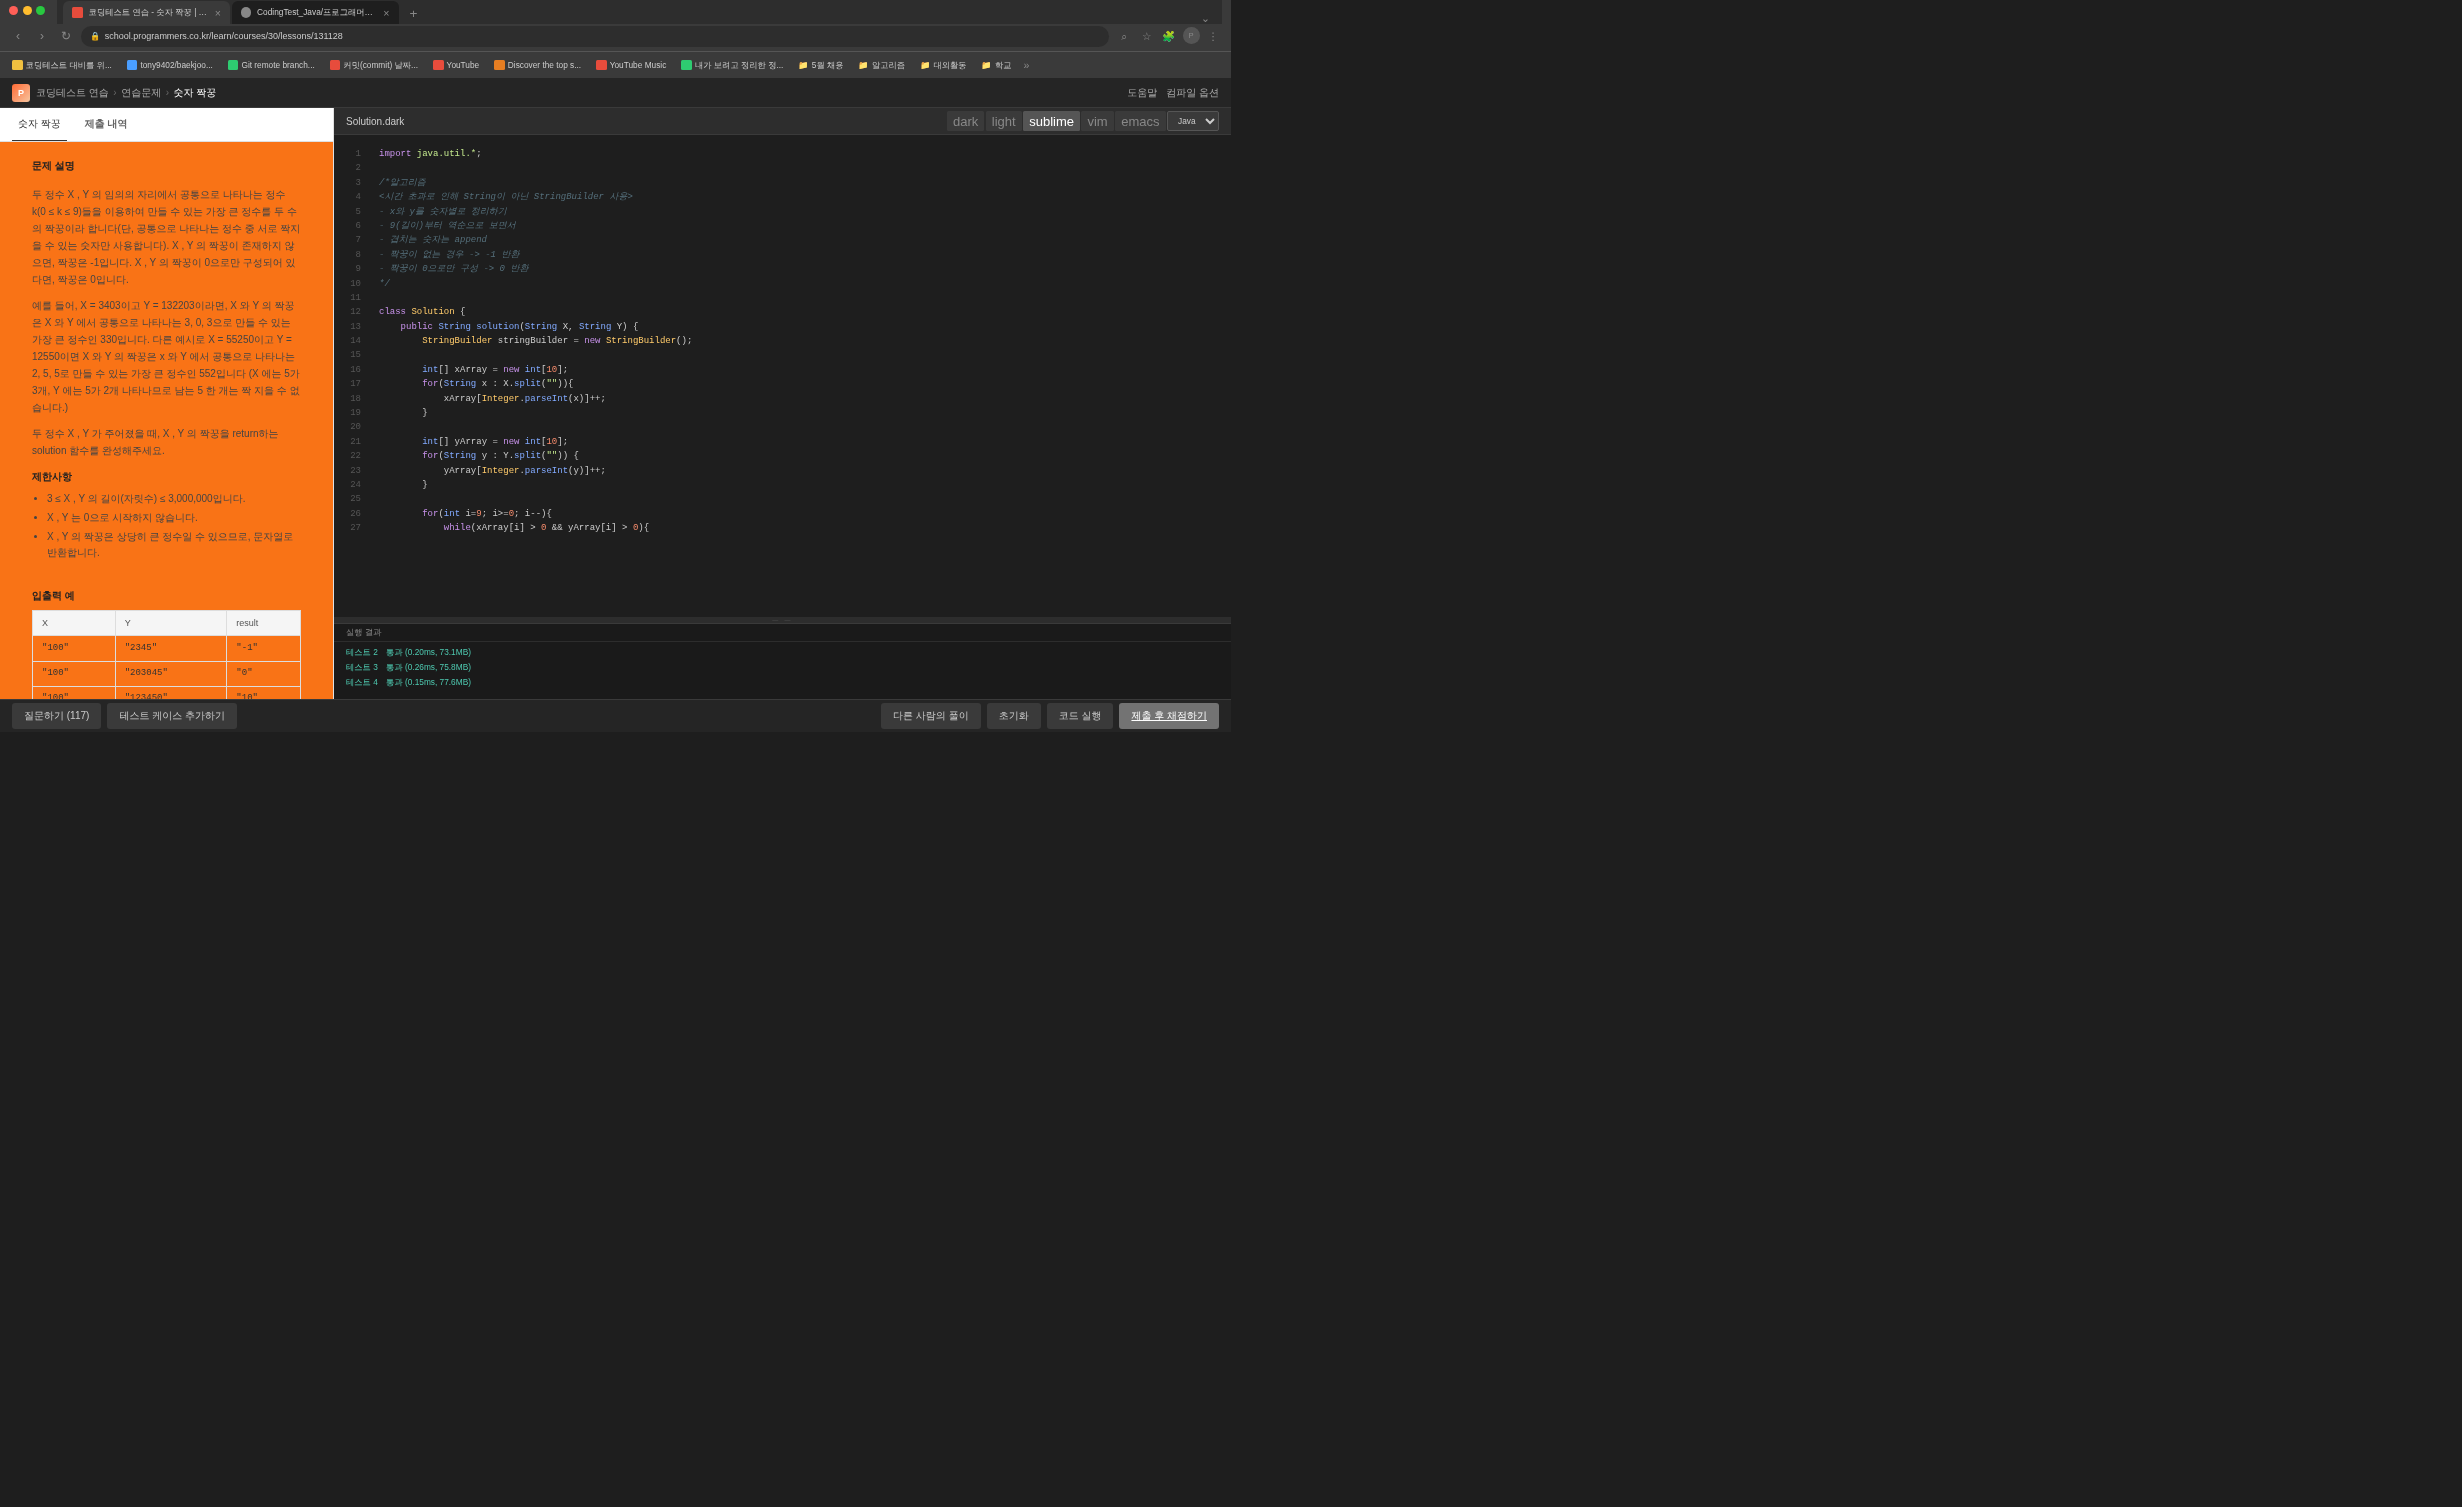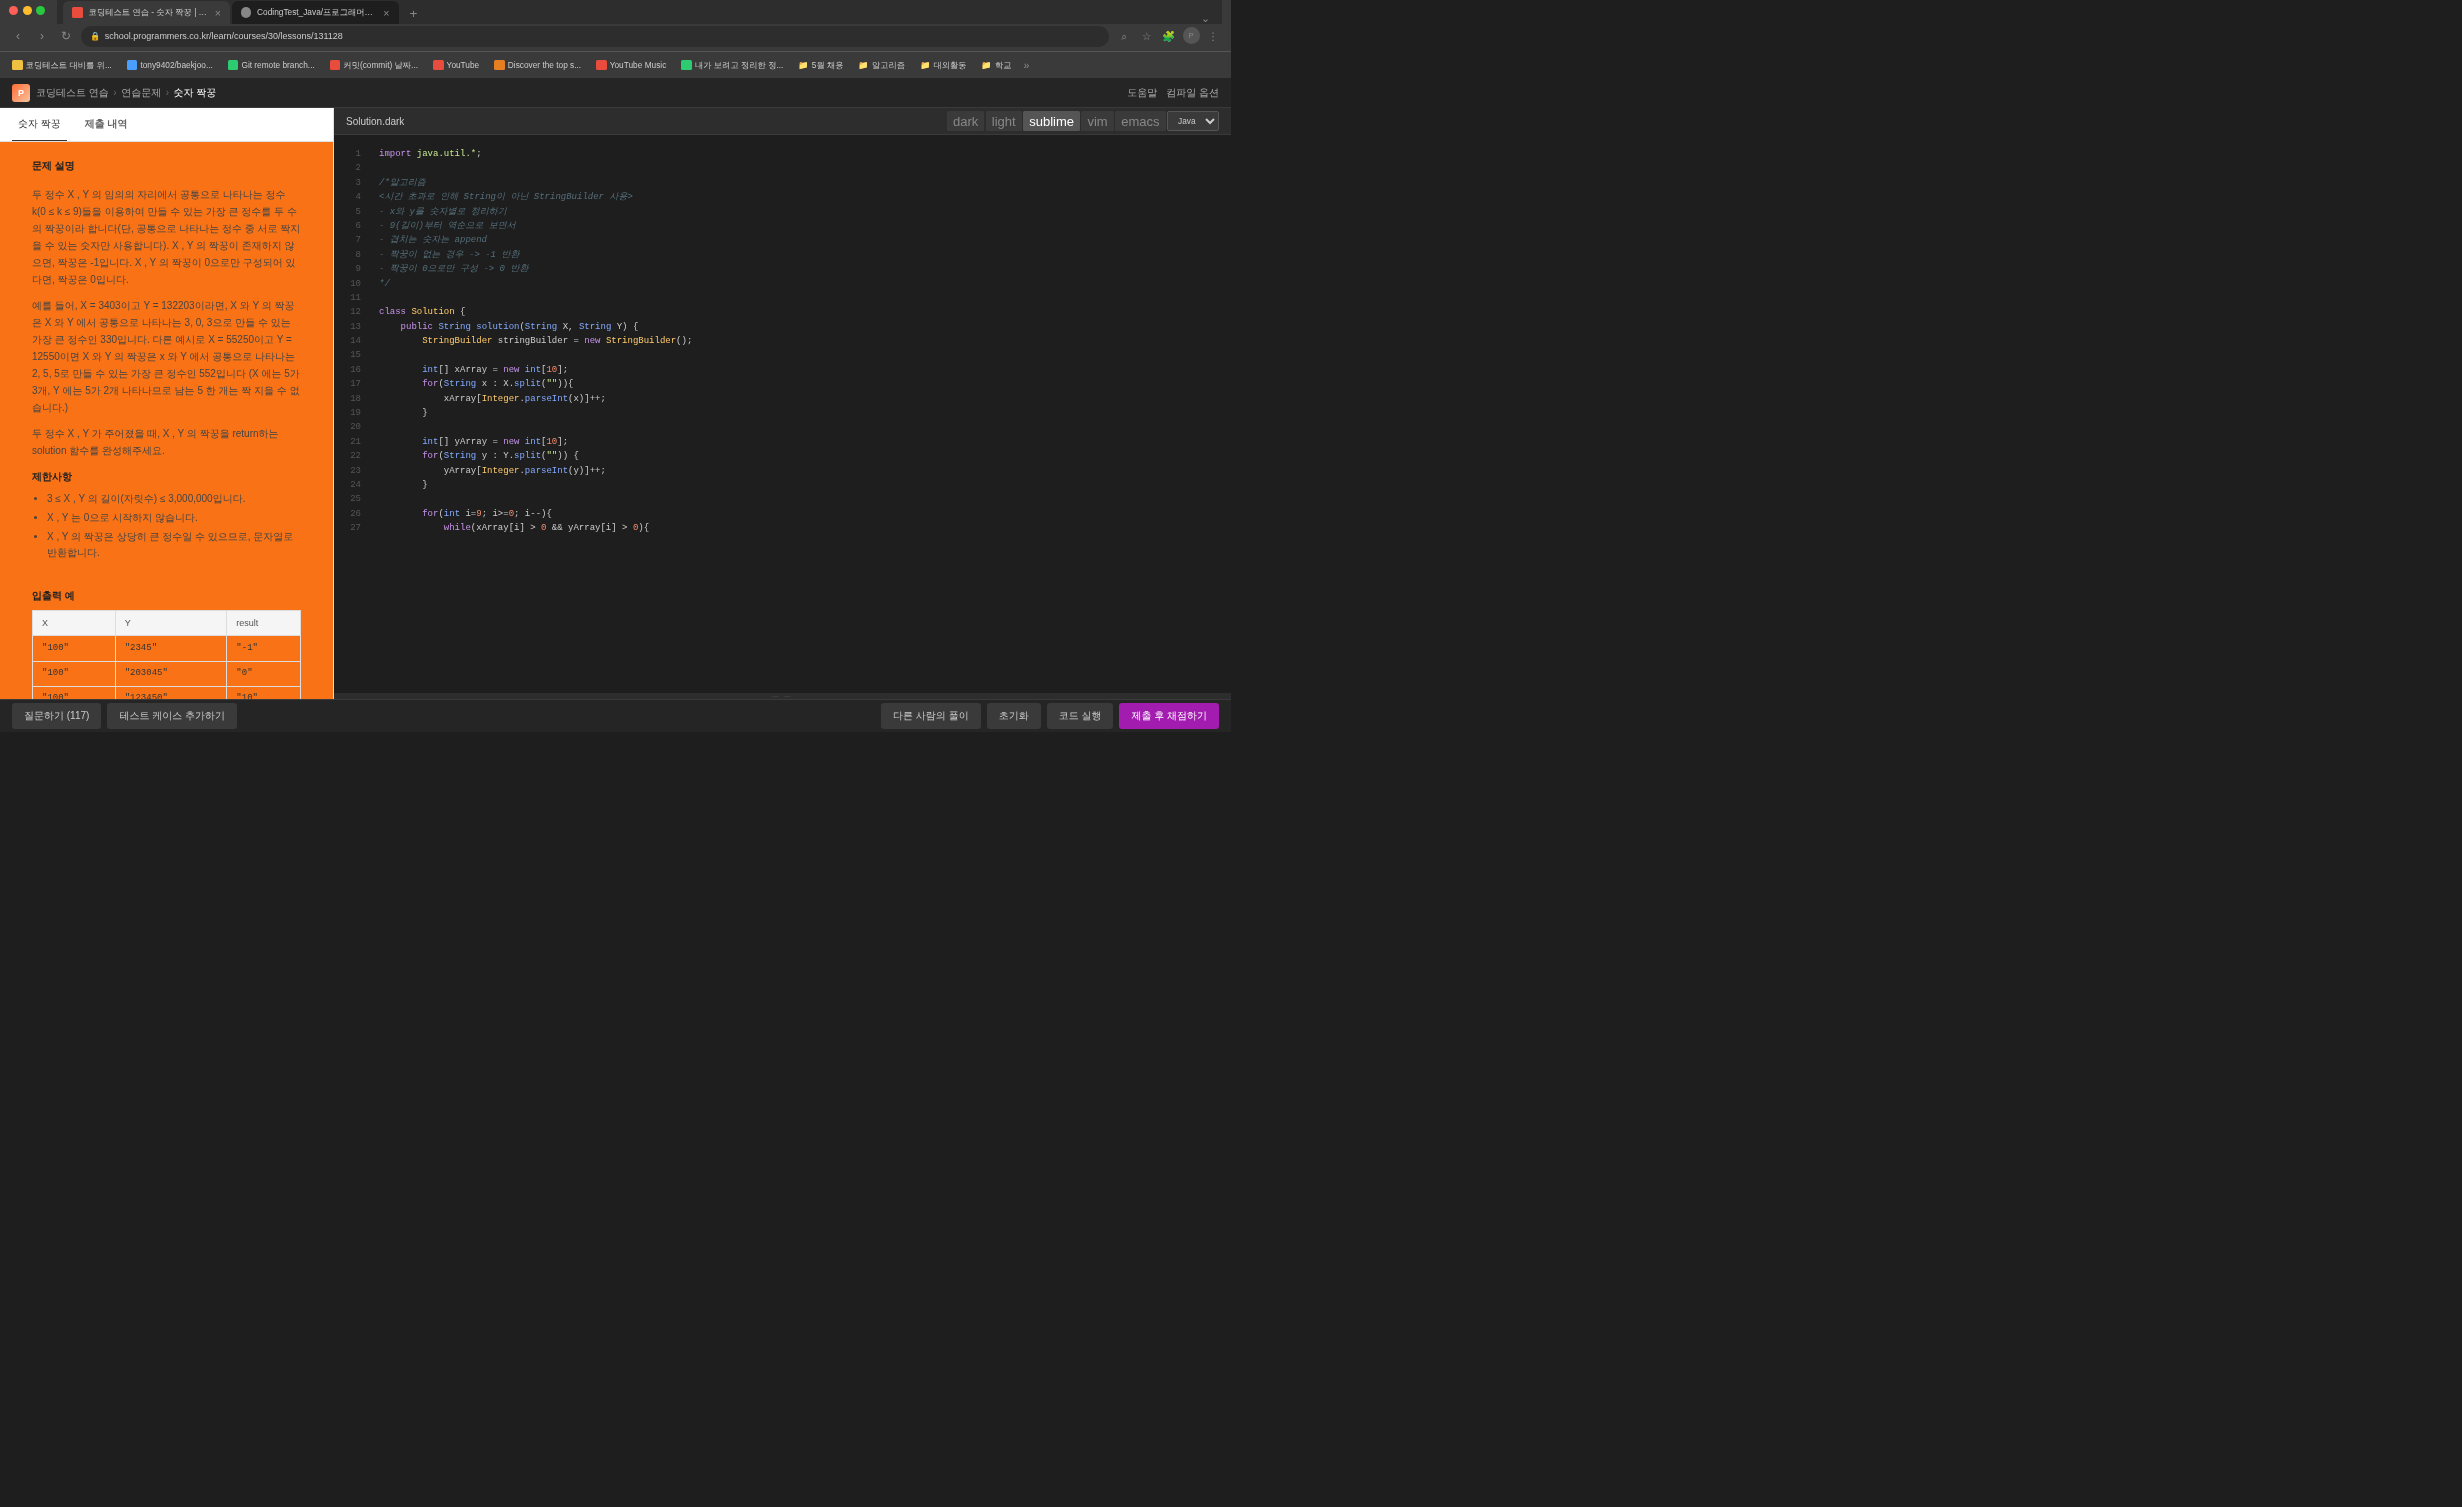--- a/index.html
+++ b/index.html
@@ -110,21 +110,21 @@
     
     .bottom-bar { height: 33px; background: #252525; border-top: 0.8px solid #3a3a3a; display: flex; align-items: center; padding: 0 12px; gap: 6px; }
     .bottom-left { display: flex; gap: 6px; }
     .bottom-btn { padding: 6px 12px; border-radius: 3px; font-size: 10px; cursor: pointer; border: none; font-weight: 500; }
     .btn-question { background: #3a3a3a; color: #ccc; }
     .btn-testcase { background: #3a3a3a; color: #ccc; }
     .bottom-right { margin-left: auto; display: flex; gap: 6px; }
     .btn-other-solutions { background: #3a3a3a; color: #ccc; }
     .btn-reset { background: #3a3a3a; color: #ccc; }
     .btn-run { background: #3a3a3a; color: #ccc; }
-    .btn-submit { background: #a21caf; color: #fff; }
+    .btn-submit { background: #737373; color: #fff; text-decoration: underline; }
   </style>
 </head>
 <body>
 
 <div class="browser-chrome">
 
   <div class="title-bar">
     <div class="traffic-lights">
       <div class="traffic-light tl-red"></div>
       <div class="traffic-light tl-yellow"></div>
@@ -337,20 +337,34 @@
 <br>
 &nbsp;&nbsp;&nbsp;&nbsp;&nbsp;&nbsp;&nbsp;&nbsp;<span class="kw">for</span>(<span class="kw2">int</span> i=<span class="num">9</span>; i&gt;=<span class="num">0</span>; i--){<br>
 &nbsp;&nbsp;&nbsp;&nbsp;&nbsp;&nbsp;&nbsp;&nbsp;&nbsp;&nbsp;&nbsp;&nbsp;<span class="kw">while</span>(xArray[i] &gt; <span class="num">0</span> &amp;&amp; yArray[i] &gt; <span class="num">0</span>){
         </div>
       </div>
 
       <div class="resize-handle">
         <span class="resize-dots">— —</span>
       </div>
 
+      <div class="output-panel">
+        <div class="output-label">실행 결과</div>
+        <div class="output-results">
+          <div class="test-result">
+            <span class="test-pass">테스트 2　통과 (0.20ms, 73.1MB)</span>
+          </div>
+          <div class="test-result">
+            <span class="test-pass">테스트 3　통과 (0.26ms, 75.8MB)</span>
+          </div>
+          <div class="test-result">
+            <span class="test-pass">테스트 4　통과 (0.15ms, 77.6MB)</span>
+          </div>
+        </div>
+      </div>
     </div>
   </div>
 
   <div class="bottom-bar">
     <div class="bottom-left">
       <button class="bottom-btn btn-question">질문하기 (117)</button>
       <button class="bottom-btn btn-testcase">테스트 케이스 추가하기</button>
     </div>
     <div class="bottom-right">
       <button class="bottom-btn btn-other-solutions">다른 사람의 풀이</button>

